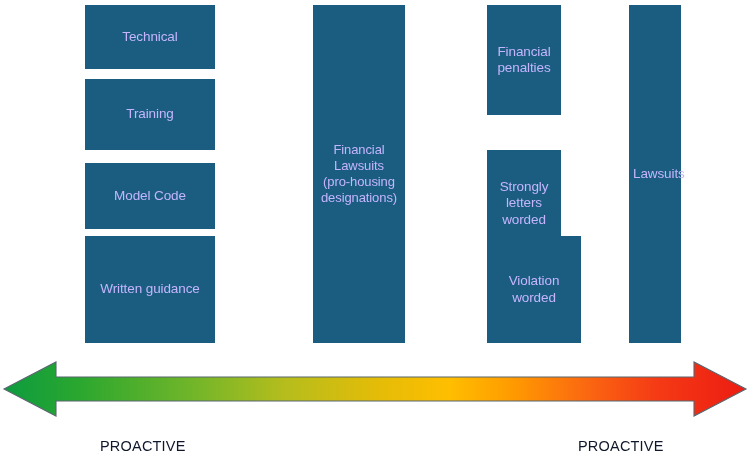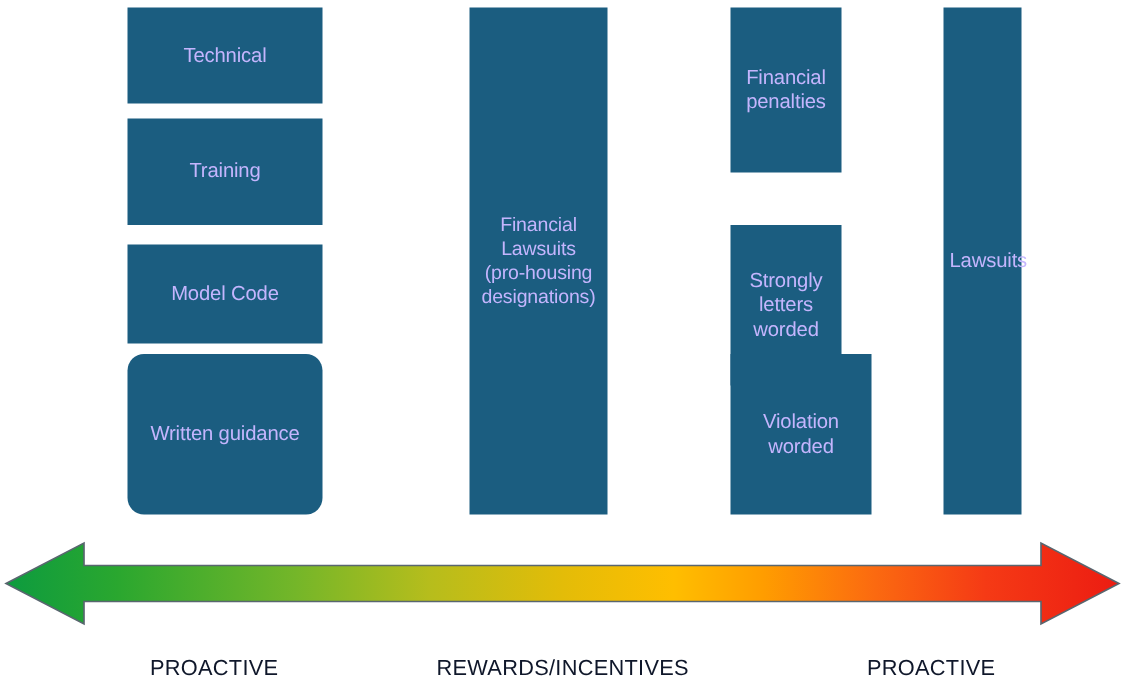--- a/index.html
+++ b/index.html
@@ -37,21 +37,21 @@
     padding: 2px 4px;
   }
   .box span {
     display: block;
     width: 100%;
   }
   
   #c1b1 { left: 85px;  top: 5px;   width: 130px; height: 64px; }
   #c1b2 { left: 85px;  top: 79px;  width: 130px; height: 71px; }
   #c1b3 { left: 85px;  top: 163px; width: 130px; height: 66px; }
-  #c1b4 { left: 85px;  top: 236px; width: 130px; height: 107px; border-radius: 11px; }
+  #c1b4 { left: 85px;  top: 236px; width: 130px; height: 107px; }
   
   #c2b1 { left: 313px; top: 5px;   width: 92px;  height: 338px; font-size: 13px; }
   
   #c3b1 { left: 487px; top: 5px;   width: 74px;  height: 110px; }
   #c3b2 { left: 487px; top: 122px; width: 74px;  height: 107px; margin-top: 28px; }
   #c3b3 { left: 487px; top: 236px; width: 94px;  height: 107px; }
   
   #c4b1 { left: 629px; top: 5px;   width: 52px;  height: 338px; }
 
   #arrow-wrap {
@@ -156,16 +156,15 @@
           <stop offset="0.78" stop-color="#fb6a10"></stop>
           <stop offset="0.88" stop-color="#f53a15"></stop>
           <stop offset="1.00" stop-color="#ec1c12"></stop>
         </linearGradient>
       </defs>
       <polygon points="4,31 56,4 56,19 694,19 694,4 746,31 694,58 694,43 56,43 56,58" fill="url(#spectrumGrad)" stroke="#59666f" stroke-width="1.1"></polygon>
     </svg>
   </div>
 
   <div class="axis-label" id="lbl-proactive">PROACTIVE</div>
-  <div class="axis-label" id="lbl-rewards">REWARDS/INCENTIVES</div>
   <div class="axis-label" id="lbl-reactive">PROACTIVE</div>
 
 </div>
 
 </body></html>

